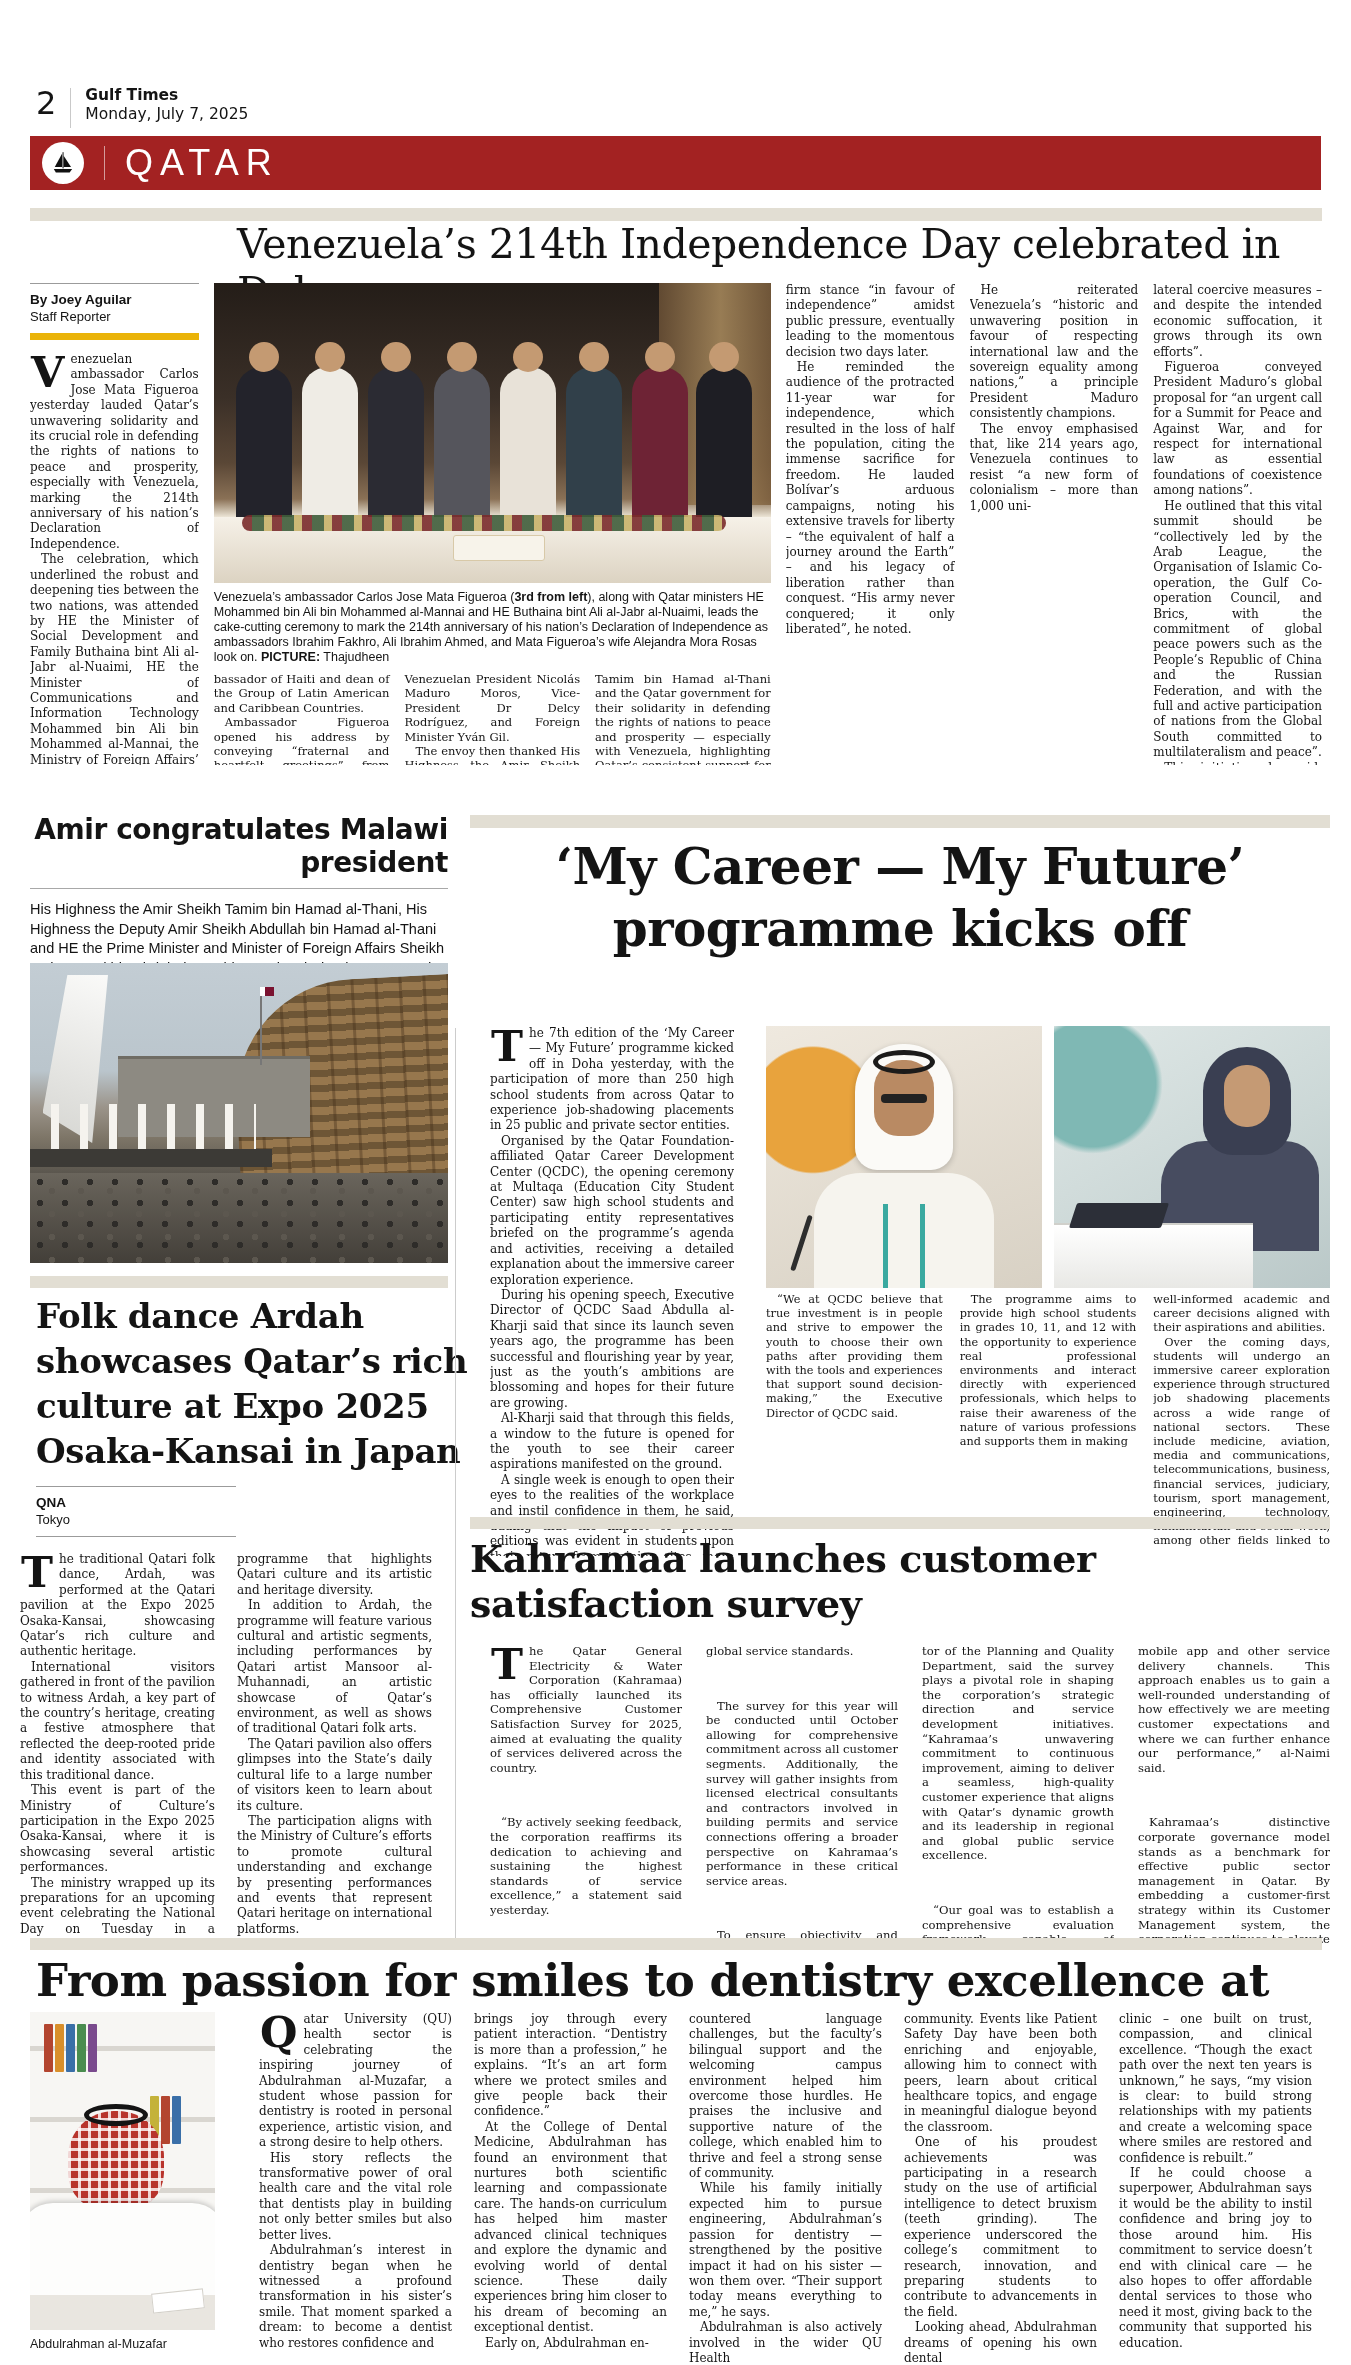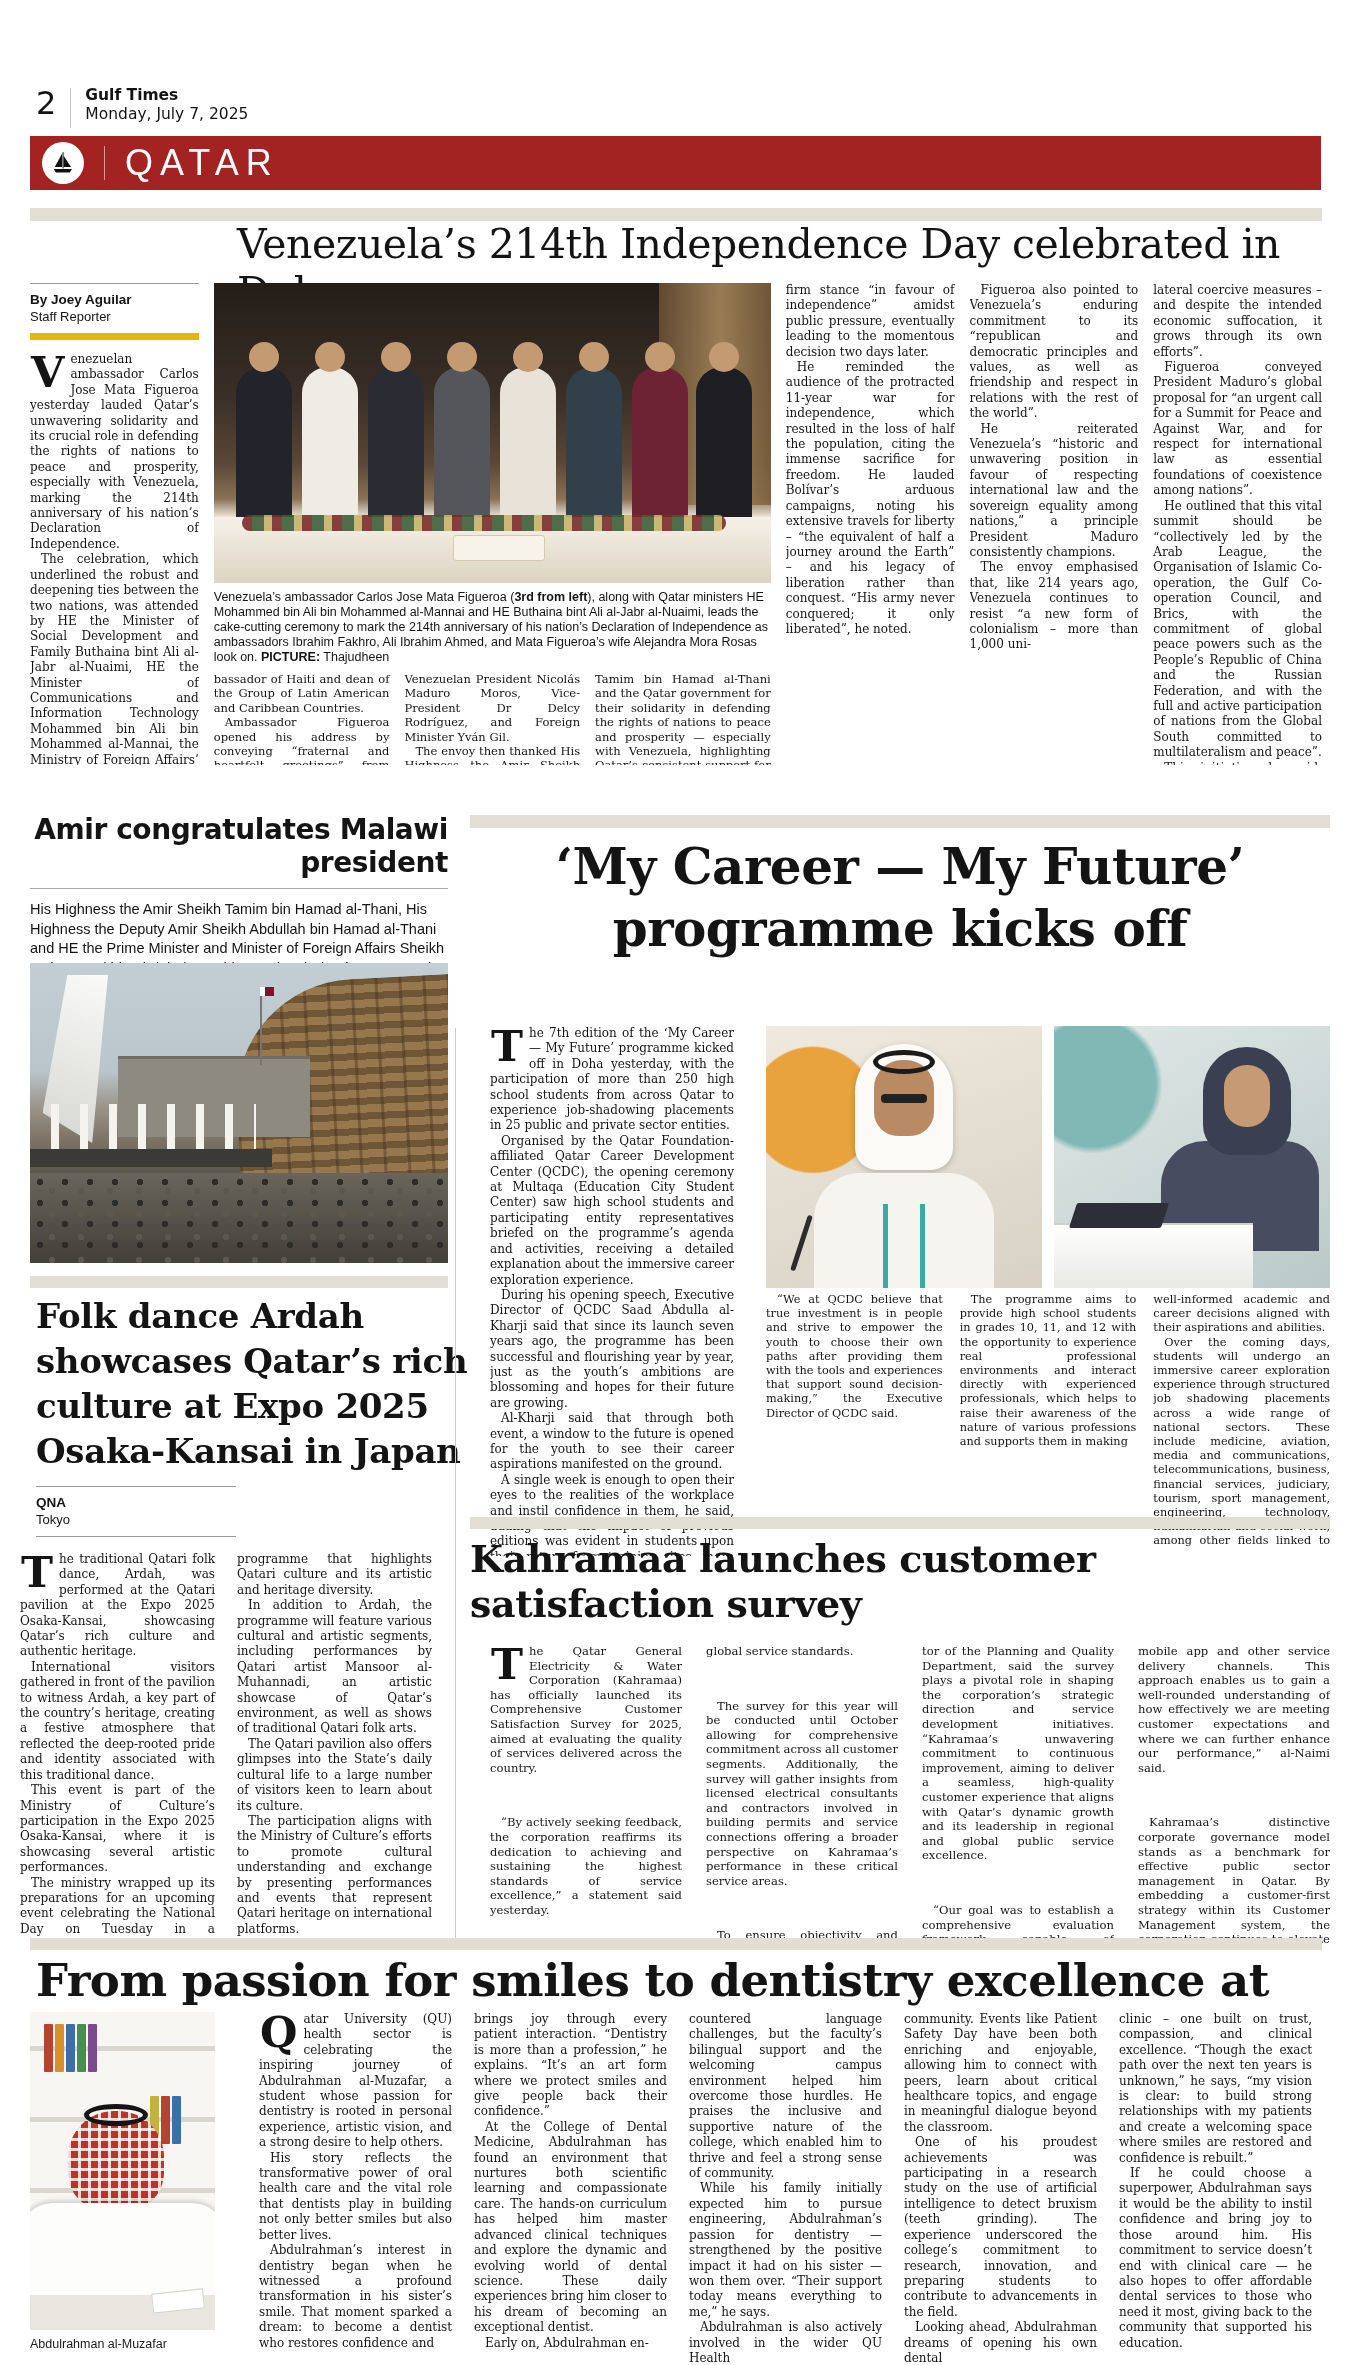--- a/index.html
+++ b/index.html
@@ -198,21 +198,20 @@
         <p>Ambassador Figueroa opened his address by conveying “fraternal and heartfelt greetings” from Venezuelan President Nicolás Maduro Moros, Vice-President Dr Delcy Rodríguez, and Foreign Minister Yván Gil.</p>
         <p>The envoy then thanked His Highness the Amir Sheikh Tamim bin Hamad al-Thani and the Qatar government for their solidarity in defending the rights of nations to peace and prosperity — especially with Venezuela, highlighting Qatar’s consistent support for Venezuela on the international stage.</p>
       </div>
   </div>
 
   <div class="v-col coltext">
       <p>firm stance “in favour of independence” amidst public pressure, eventually leading to the momentous decision two days later.</p>
       <p>He reminded the audience of the protracted 11-year war for independence, which resulted in the loss of half the population, citing the immense sacrifice for freedom. He lauded Bolívar’s arduous campaigns, noting his extensive travels for liberty – “the equivalent of half a journey around the Earth” – and his legacy of liberation rather than conquest. “His army never conquered; it only liberated”, he noted.</p>
     </div>
   <div class="v-col coltext indent-first">
-      <p>Figueroa also pointed to Venezuela’s enduring commitment to its “republican and democratic principles and values, as well as friendship and respect in relations with the rest of the world”.</p>
       <p>He reiterated Venezuela’s “historic and unwavering position in favour of respecting international law and the sovereign equality among nations,” a principle President Maduro consistently champions.</p>
       <p>The envoy emphasised that, like 214 years ago, Venezuela continues to resist “a new form of colonialism – more than 1,000 uni-</p>
     </div>
   <div class="v-col coltext">
       <p>lateral coercive measures – and despite the intended economic suffocation, it grows through its own efforts”.</p>
       <p>Figueroa conveyed President Maduro’s global proposal for “an urgent call for a Summit for Peace and Against War, and for respect for international law as essential foundations of coexistence among nations”.</p>
       <p>He outlined that this vital summit should be “collectively led by the Arab League, the Organisation of Islamic Co-operation, the Gulf Co-operation Council, and Brics, with the commitment of global peace powers such as the People’s Republic of China and the Russian Federation, and with the full and active participation of nations from the Global South committed to multilateralism and peace”.</p>
       <p>This initiative, he said, reflects Venezuela’s active role in advocating for a more peaceful and equitable global order.</p>
     </div>
 </div>
@@ -258,21 +257,21 @@
 <div class="strip" style="left:470px;top:815px;width:860px;height:13px;"></div>
 <h2 class="car-head">
   <span>‘My Career — My Future’</span>
   <span>programme kicks off</span>
 </h2>
 <div class="car-body">
   <div class="car-colwide coltext dropcap">
       <p>The 7th edition of the ‘My Career — My Future’ programme kicked off in Doha yesterday, with the participation of more than 250 high school students from across Qatar to experience job-shadowing placements in 25 public and private sector entities.</p>
       <p>Organised by the Qatar Foundation-affiliated Qatar Career Development Center (QCDC), the opening ceremony at Multaqa (Education City Student Center) saw high school students and participating entity representatives briefed on the programme’s agenda and activities, receiving a detailed explanation about the immersive career exploration experience.</p>
       <p>During his opening speech, Executive Director of QCDC Saad Abdulla al-Kharji said that since its launch seven years ago, the programme has been successful and flourishing year by year, just as the youth’s ambitions are blossoming and hopes for their future are growing.</p>
-      <p>Al-Kharji said that through both event, a window to the future is opened for the youth to see their career aspirations manifested on the ground.</p>
+      <p>Al-Kharji said that through this fields, a window to the future is opened for the youth to see their career aspirations manifested on the ground.</p>
       <p>A single week is enough to open their eyes to the realities of the workplace and instil confidence in them, he said, adding that the impact of previous editions was evident in students upon their return from training sites, more mature and with clearer visions.</p>
     </div>
   <div class="car-right">
     <div class="car-photos">
       <div class="ph-car1 ph" style="position:relative;">
         <div class="c-ghutra"></div>
         <div class="c-head"></div>
         <div class="c-agal"></div>
         <div class="c-glasses"></div>
         <div class="c-body"></div>

